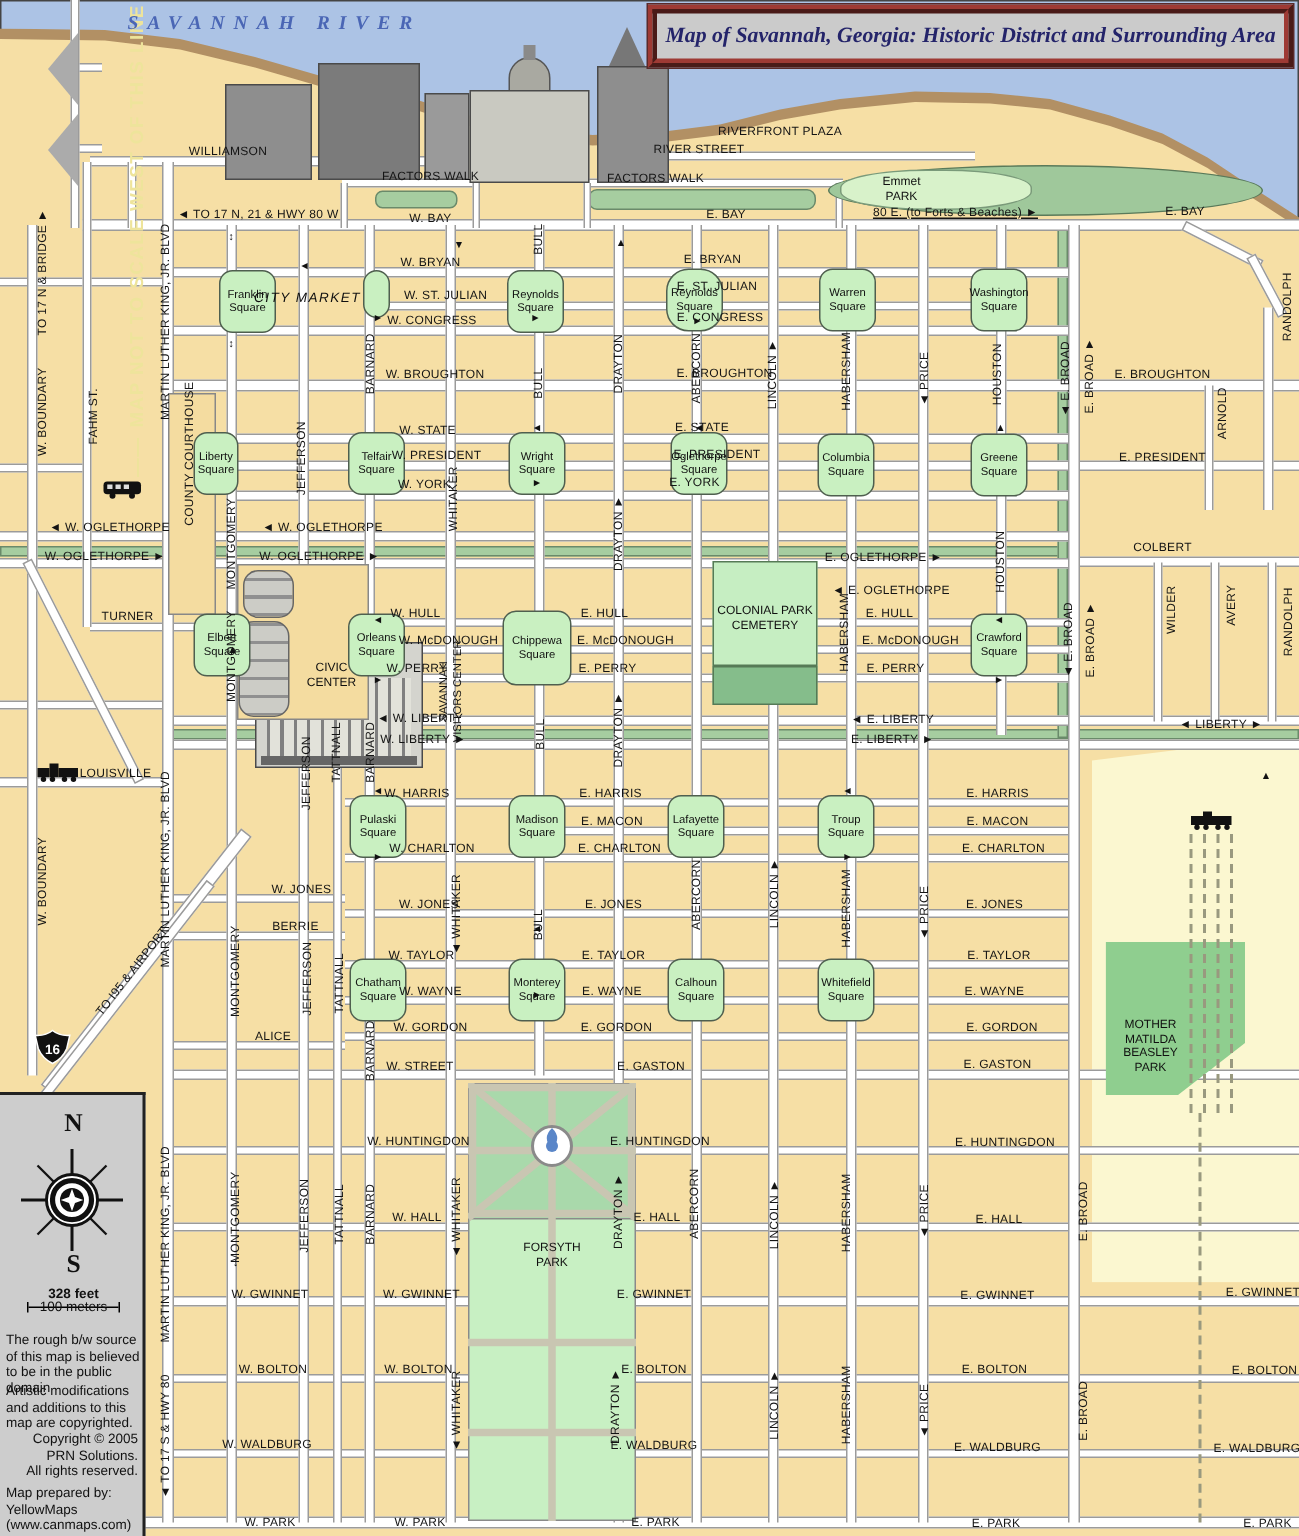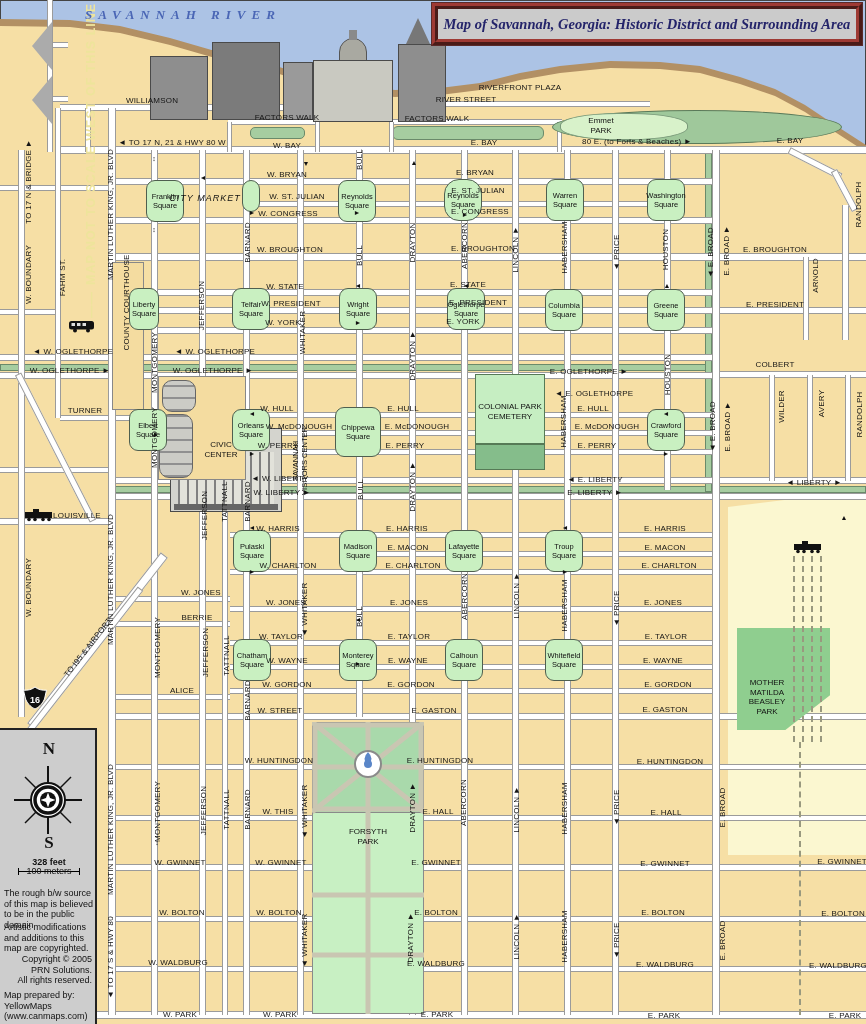--- a/index.html
+++ b/index.html
@@ -329,21 +329,21 @@
         <span>Whitefield
 Square</span>
       </div>
     </div>
 
   <div id="labels-layer">
       <div class="lbl" style="left: 152px; top: 96px;">WILLIAMSON</div>
       <div class="lbl" style="left: 172px; top: 138px;">◄ TO 17 N, 21 &amp; HWY 80 W</div>
       <div class="lbl" style="left: 287px; top: 141px;">W. BAY</div>
       <div class="lbl" style="left: 484px; top: 138px;">E. BAY</div>
-      <div class="lbl" style="left: 637px; top: 137px;">80 E. (to Forts &amp; Beaches) ►</div>
+      <div class="lbl" style="left: 637px; top: 137px; text-decoration: underline;">80 E. (to Forts &amp; Beaches) ►</div>
       <div class="lbl" style="left: 790px; top: 136px;">E. BAY</div>
       <div class="lbl" style="left: 520px; top: 83px;">RIVERFRONT PLAZA</div>
       <div class="lbl" style="left: 466px; top: 95px;">RIVER STREET</div>
       <div class="lbl" style="left: 287px; top: 113px;">FACTORS WALK</div>
       <div class="lbl" style="left: 437px; top: 114px;">FACTORS WALK</div>
       <div class="lbl" style="left: 287px; top: 170px;">W. BRYAN</div>
       <div class="lbl" style="left: 475px; top: 168px;">E. BRYAN</div>
       <div class="lbl" style="left: 297px; top: 192px;">W. ST. JULIAN</div>
       <div class="lbl" style="left: 478px; top: 186px;">E. ST. JULIAN</div>
       <div class="lbl" style="left: 288px; top: 209px;">W. CONGRESS</div>
@@ -403,21 +403,21 @@
       <div class="lbl" style="left: 287px; top: 680px;">W. GORDON</div>
       <div class="lbl" style="left: 411px; top: 680px;">E. GORDON</div>
       <div class="lbl" style="left: 668px; top: 680px;">E. GORDON</div>
       <div class="lbl" style="left: 182px; top: 686px;">ALICE</div>
       <div class="lbl" style="left: 280px; top: 706px;">W. STREET</div>
       <div class="lbl" style="left: 434px; top: 706px;">E. GASTON</div>
       <div class="lbl" style="left: 665px; top: 705px;">E. GASTON</div>
       <div class="lbl" style="left: 279px; top: 756px;">W. HUNTINGDON</div>
       <div class="lbl" style="left: 440px; top: 756px;">E. HUNTINGDON</div>
       <div class="lbl" style="left: 670px; top: 757px;">E. HUNTINGDON</div>
-      <div class="lbl" style="left: 278px; top: 807px;">W. THIS</div>
+      <div class="lbl" style="left: 278px; top: 807px;">W. HALL</div>
       <div class="lbl" style="left: 438px; top: 807px;">E. HALL</div>
       <div class="lbl" style="left: 666px; top: 808px;">E. HALL</div>
       <div class="lbl" style="left: 180px; top: 858px;">W. GWINNET</div>
       <div class="lbl" style="left: 281px; top: 858px;">W. GWINNET</div>
       <div class="lbl" style="left: 436px; top: 858px;">E. GWINNET</div>
       <div class="lbl" style="left: 665px; top: 859px;">E. GWINNET</div>
       <div class="lbl" style="left: 842px; top: 857px;">E. GWINNET</div>
       <div class="lbl" style="left: 182px; top: 908px;">W. BOLTON</div>
       <div class="lbl" style="left: 279px; top: 908px;">W. BOLTON</div>
       <div class="lbl" style="left: 436px; top: 908px;">E. BOLTON</div>

